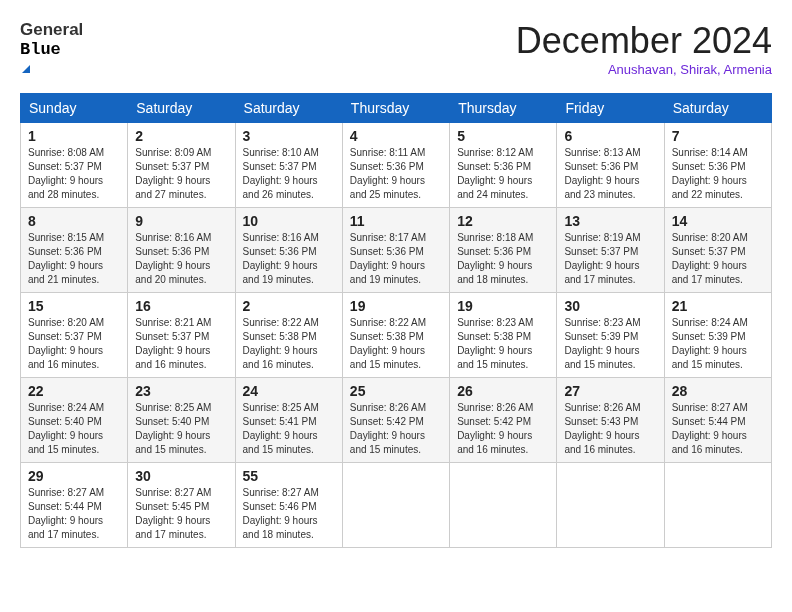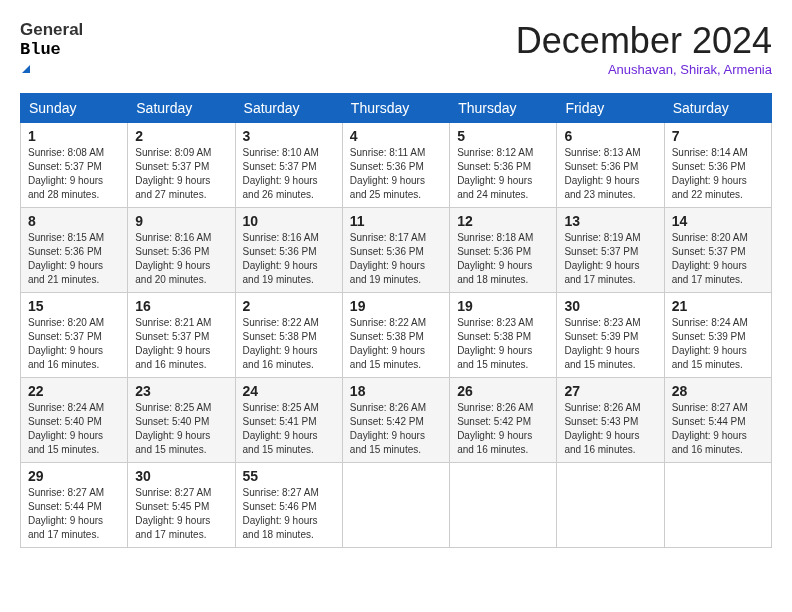--- a/index.html
+++ b/index.html
@@ -305,21 +305,21 @@
       </td>
         <td>
         <span class="day-number">24</span>
         <div class="day-info">
           Sunrise: 8:25 AM<br>
           Sunset: 5:41 PM<br>
           Daylight: 9 hours and 15 minutes.
         </div>
       </td>
         <td>
-        <span class="day-number">18</span>
+        <span class="day-number">25</span>
         <div class="day-info">
           Sunrise: 8:26 AM<br>
           Sunset: 5:42 PM<br>
           Daylight: 9 hours and 15 minutes.
         </div>
       </td>
         <td>
         <span class="day-number">26</span>
         <div class="day-info">
           Sunrise: 8:26 AM<br>

